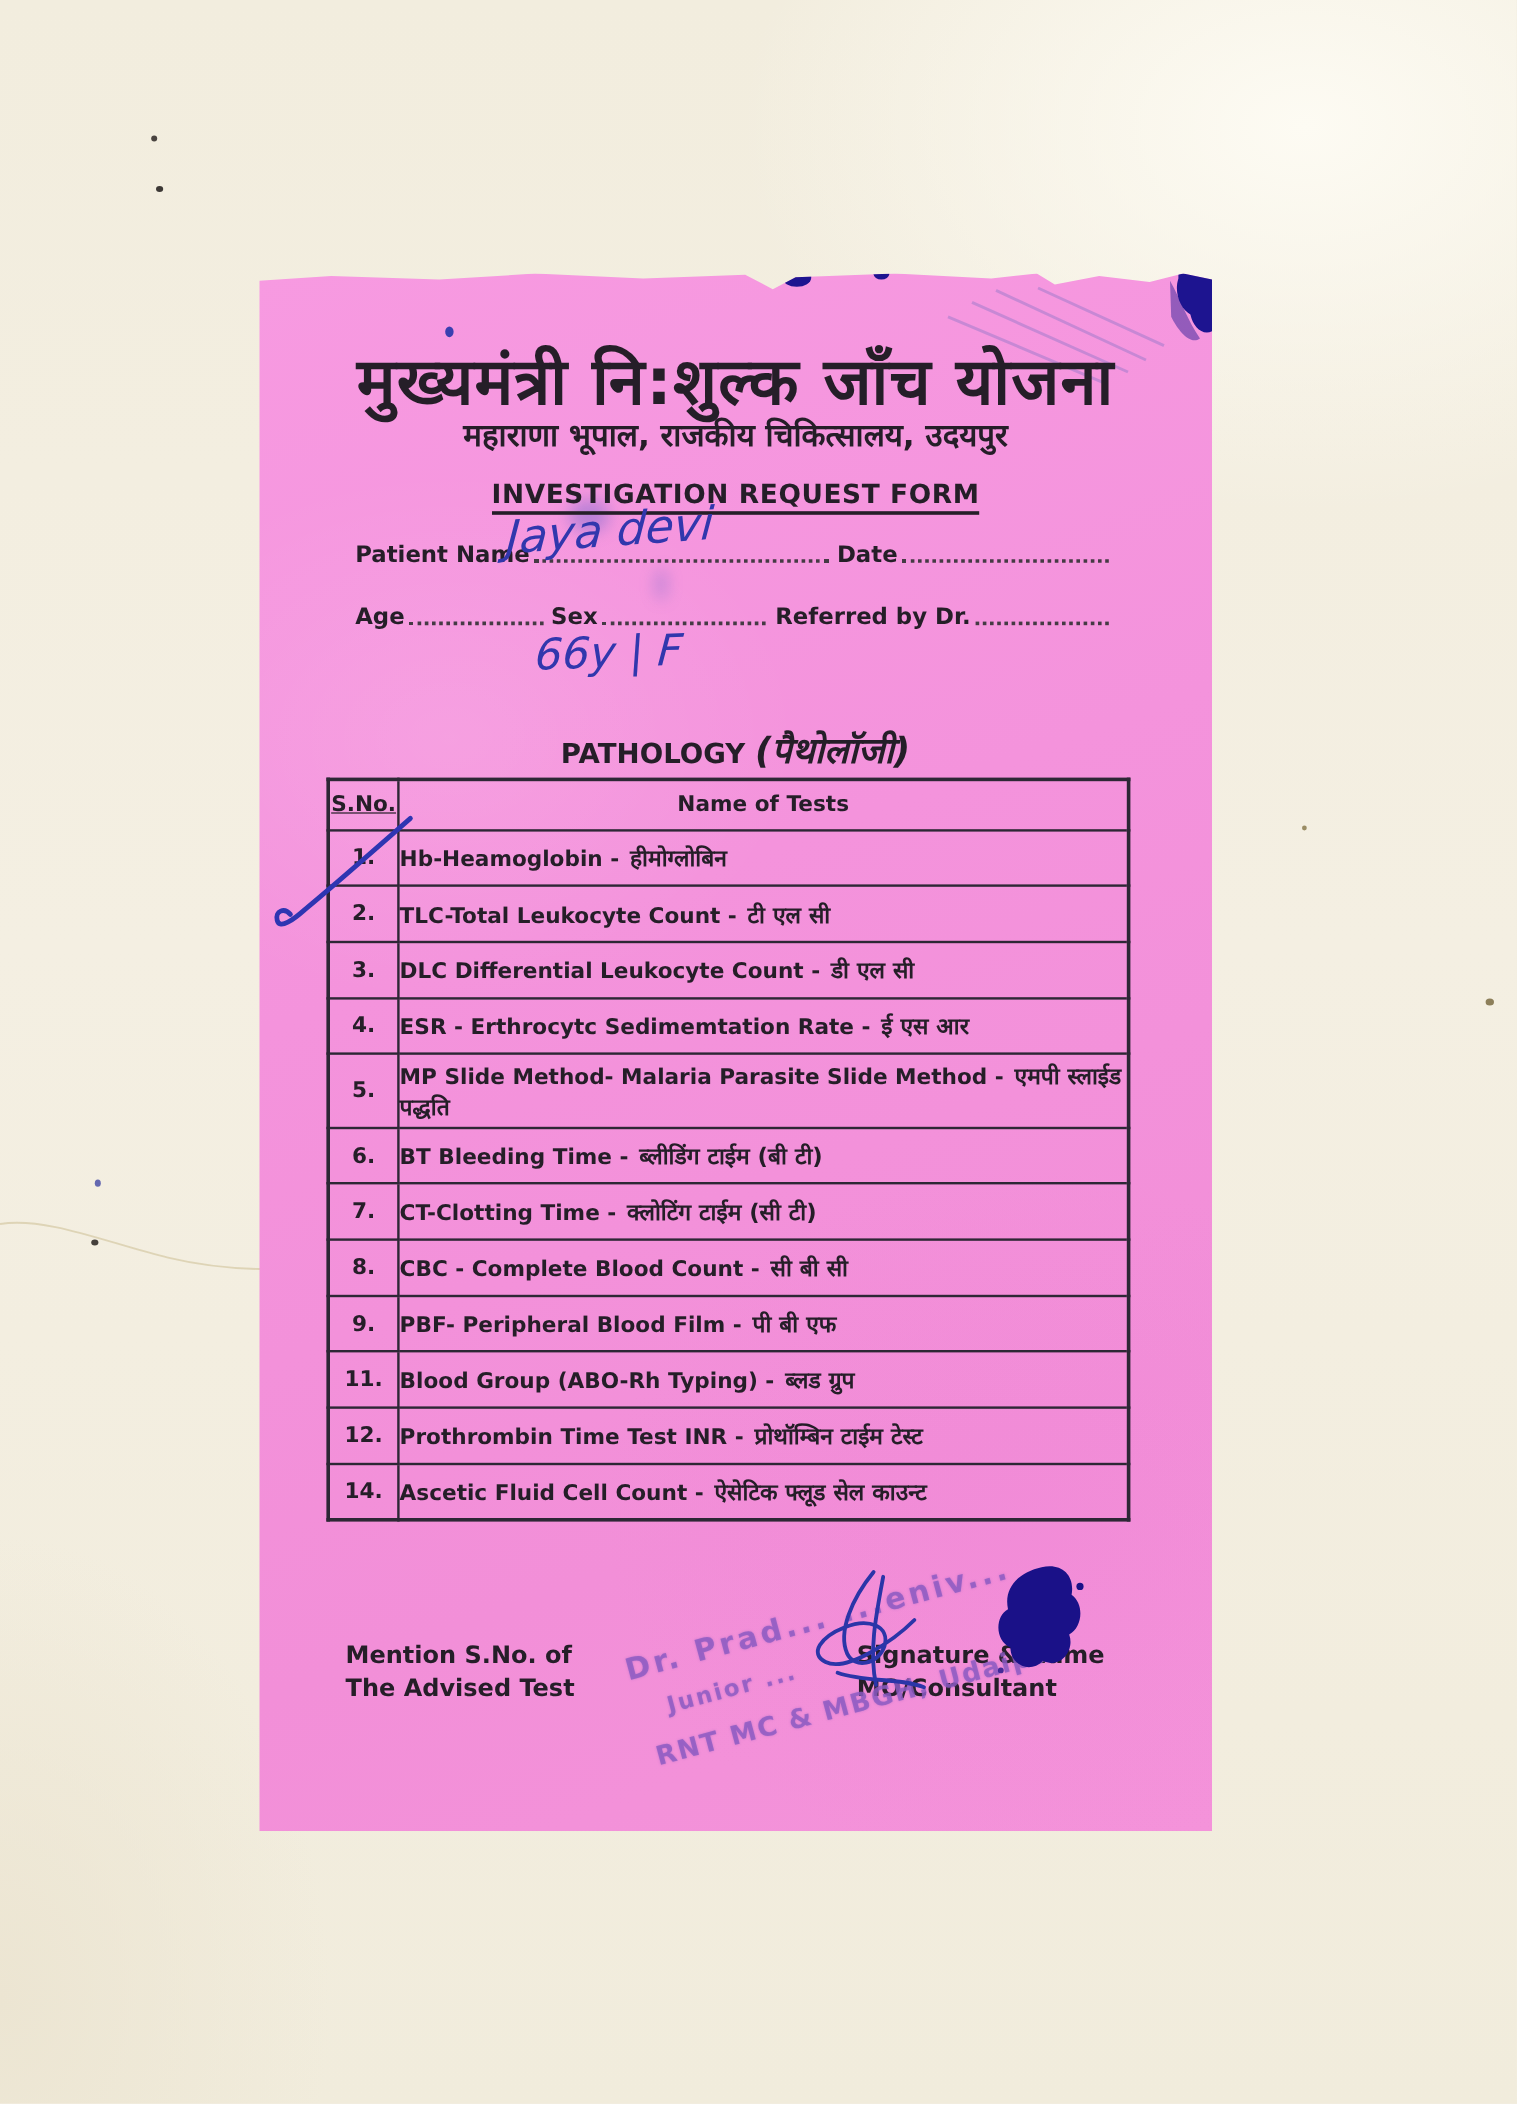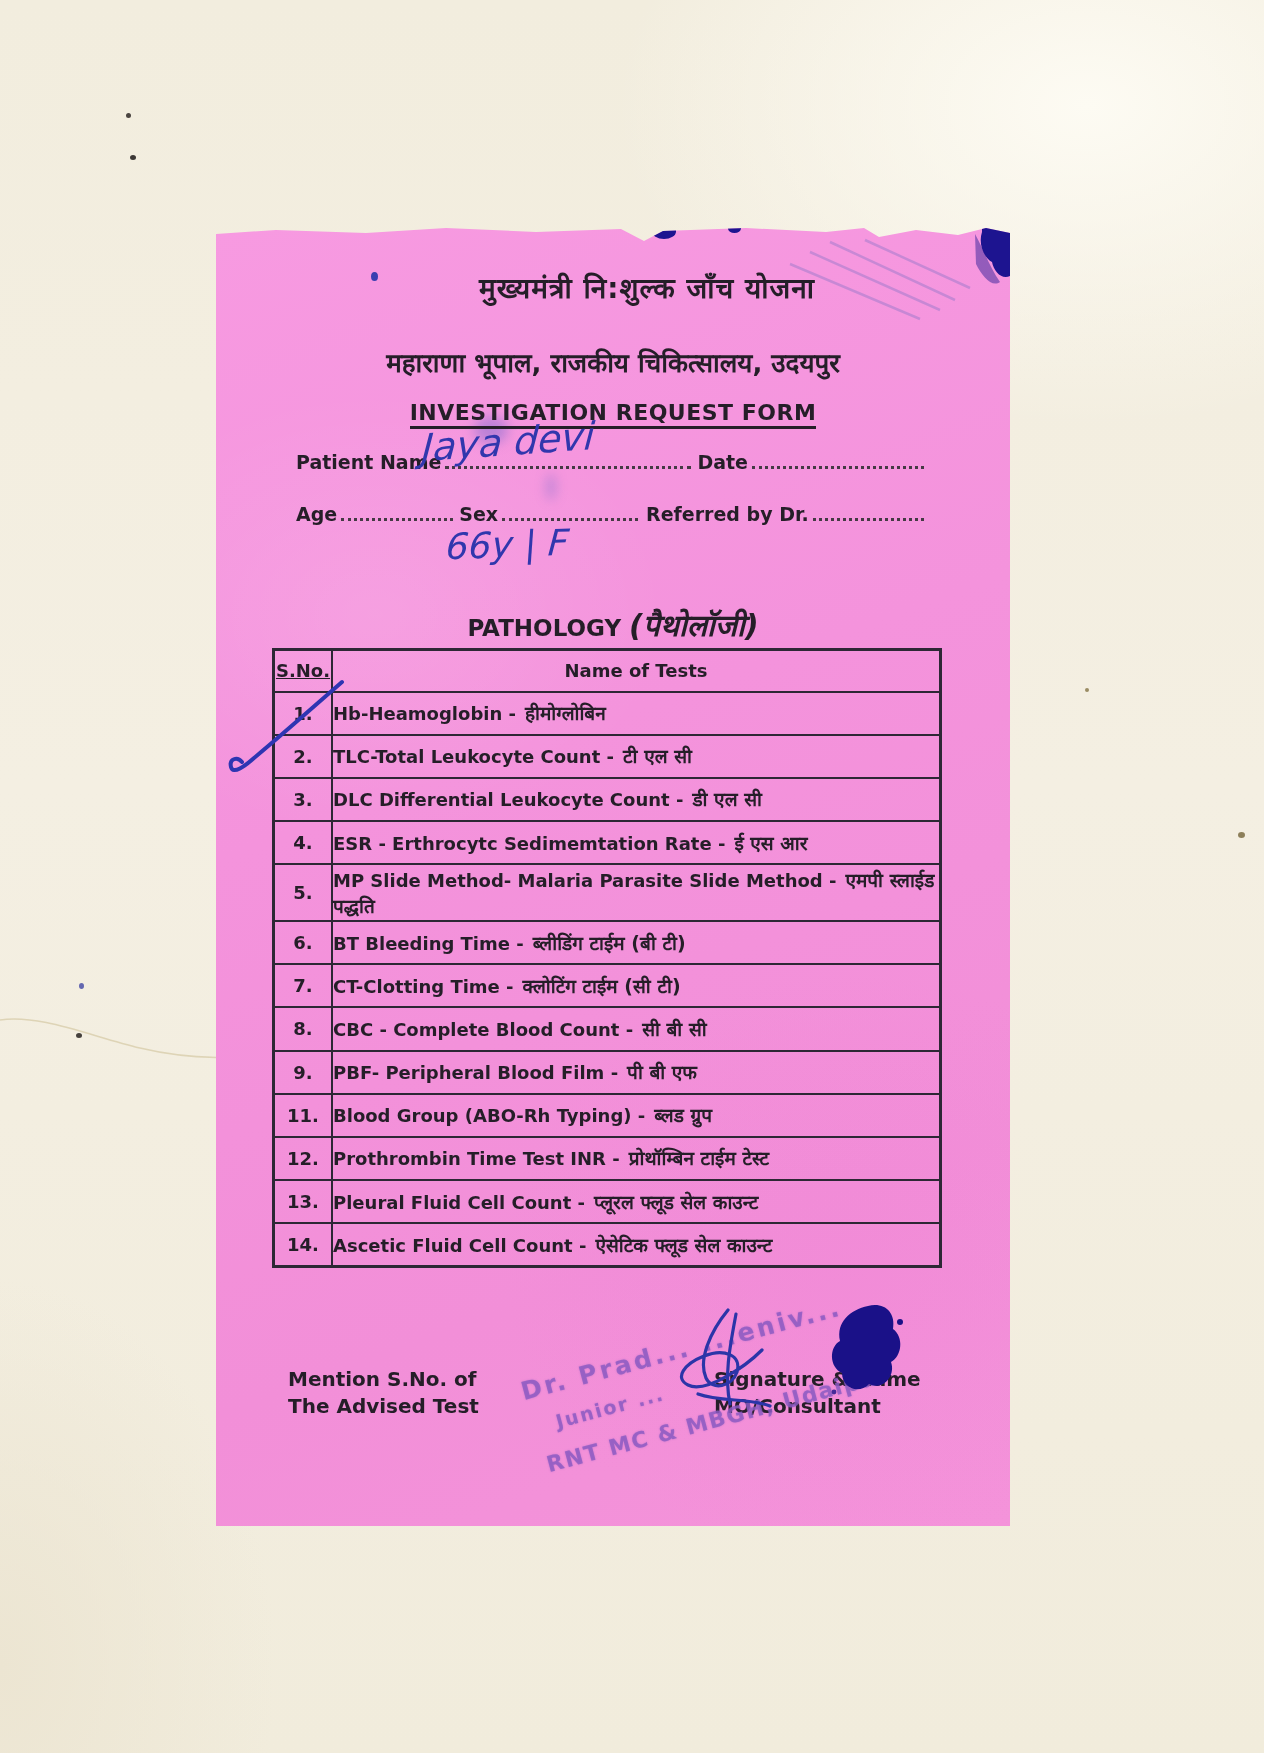--- a/index.html
+++ b/index.html
@@ -22,21 +22,21 @@
   .form{
     position:absolute;left:216px;top:224px;width:794px;height:1302px;
     background:
       radial-gradient(ellipse 420px 320px at 20% 30%, rgba(255,255,255,0.10), rgba(255,255,255,0) 70%),
       radial-gradient(ellipse 500px 420px at 80% 80%, rgba(236,120,210,0.18), rgba(236,120,210,0) 70%),
       linear-gradient(160deg,#f79ae1 0%,#f493dc 40%,#f28fd8 75%,#f493da 100%);
     clip-path:polygon(0px 10px,60px 6px,150px 9px,230px 4px,320px 8px,405px 5px,428px 17px,447px 7px,530px 4px,610px 8px,648px 4px,663px 13px,700px 6px,742px 11px,770px 4px,794px 9px,794px 1302px,0px 1302px);
     color:#251e28;
   }
   .centered{position:absolute;left:0;width:100%;text-align:center;}
-  .title{top:44px;font-size:28px;font-weight:bold;letter-spacing:1px;margin-left:34px;}
+  .title{top:55px;font-size:54px;font-weight:bold;letter-spacing:1px;}
   .subtitle{top:120px;font-size:26px;font-weight:bold;}
   .form-name-wrap{top:176px;}
   .form-name{display:inline-block;font-size:22px;font-weight:bold;letter-spacing:.5px;
     border-bottom:3px solid #251e28;padding-bottom:1px;}
 
   
   .frow{position:absolute;left:52px;right:86px;display:flex;align-items:flex-end;
     font-size:19px;font-weight:bold;white-space:nowrap;margin-left:28px;}
   .frow .lbl{padding-right:4px;line-height:1.1;}
   .dots{border-bottom:3px dotted #453a44;height:1px;margin-bottom:4px;}
@@ -238,26 +238,20 @@
         </td>
       </tr>
 
       <tr class="drow">
         <td class="sno">12.</td>
         <td class="tname">
           <span class="en">Prothrombin Time Test INR -</span><span class="hi">प्रोथॉम्बिन टाईम टेस्ट</span>
         </td>
       </tr>
 
-      <tr class="drow">
-        <td class="sno">13.</td>
-        <td class="tname">
-          <span class="en">Pleural Fluid Cell Count -</span><span class="hi">प्लूरल फ्लूड सेल काउन्ट</span>
-        </td>
-      </tr>
 
       <tr class="drow">
         <td class="sno">14.</td>
         <td class="tname">
           <span class="en">Ascetic Fluid Cell Count -</span><span class="hi">ऐसेटिक फ्लूड सेल काउन्ट</span>
         </td>
       </tr>
     </tbody>
     </table>
 

